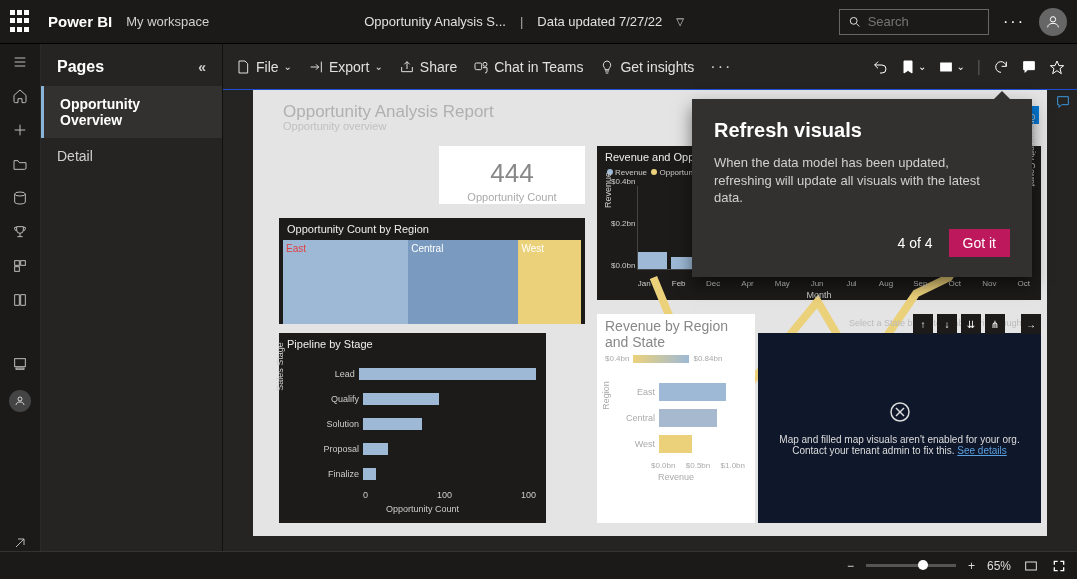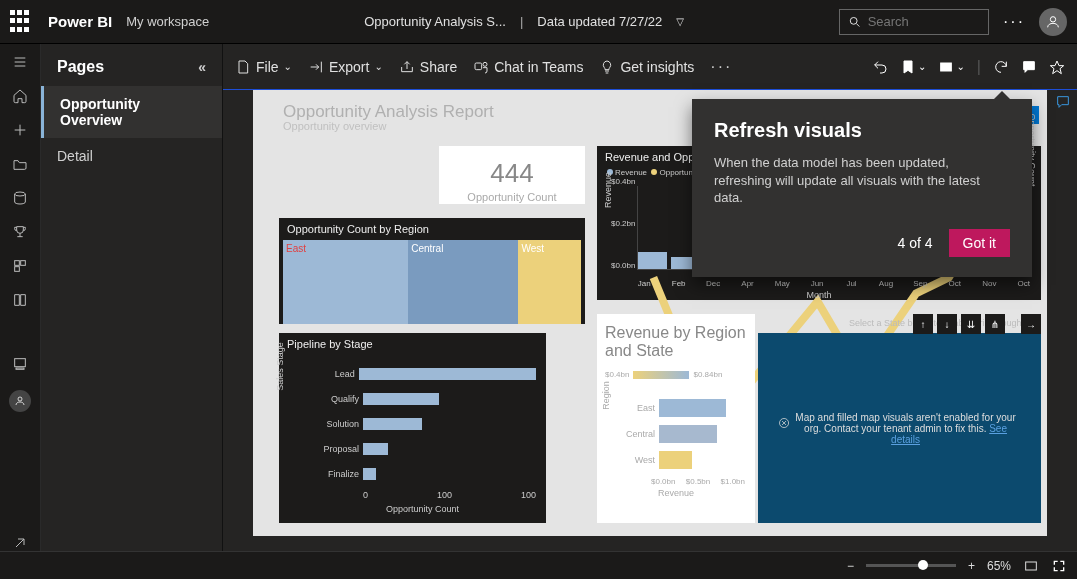--- a/index.html
+++ b/index.html
@@ -56,27 +56,27 @@
   .legend .dot { display: inline-block; width: 6px; height: 6px; border-radius: 50%; margin-right: 2px; }
   .col-body { position: absolute; left: 40px; right: 10px; top: 40px; bottom: 30px; display: flex; align-items: flex-end; gap: 4px; border-left: 1px solid #444; border-bottom: 1px solid #444; }
   .col-bar { flex: 1; background: #9db9d6; position: relative; }
   .col-x { position: absolute; left: 40px; right: 10px; bottom: 12px; display:flex; gap:20px; }
   .col-x span { flex:1; text-align:center; font-size:8px; color:#ccc; }
   .y-tick { position:absolute; font-size:8px; color:#ccc; }
   .line-over { position:absolute; left:40px; right:10px; top:40px; bottom:30px; }
   .line-path { stroke:#ecd17b; stroke-width:2; fill:none; }
   
   .region-card { position: absolute; background: #fff; }
-  .region-card .title { font-size: 16px; color: #888; padding: 10px 8px; }
+  .region-card .title { font-size: 14px; color: #888; padding: 4px 8px; }
   .gradient-legend { display:flex; align-items:center; gap:4px; padding: 0 8px; font-size:8px; color:#aaa; }
   .grad { height: 8px; width: 56px; background: linear-gradient(to right, #ecd17b, #9db9d6); }
   .hbar { display:flex; align-items:center; margin: 8px 8px; }
   .hbar-label { width:50px; font-size:9px; color:#aaa; text-align:right; margin-right:4px; }
   .hbar-fill { height:18px; }
-  .map-err { position:absolute; background:#0c4a6e; color:#ddd; display:flex; flex-direction:row; align-items:center; justify-content:center; font-size:10px; text-align:center; padding:0 20px; }
+  .map-err { position:absolute; background:#0f172a; color:#ddd; display:flex; flex-direction:column; align-items:center; justify-content:center; font-size:10px; text-align:center; padding:0 20px; }
   .map-err a { color:#5aa0e0; }
   .drill-icons { position:absolute; display:flex; gap:4px; }
   .drill-btn { width:20px; height:20px; background:#1c1b1a; color:#fff; display:flex; align-items:center; justify-content:center; font-size:10px; }
   .hint { font-size:9px; color:#bbb; }
   
   .callout { position: absolute; background: #323130; padding: 20px 22px; color: #fff; box-shadow: 0 8px 16px rgba(0,0,0,.5); width: 340px; z-index: 10; }
   .callout-beak { position:absolute; top:-8px; right:22px; width:0; height:0; border-left:8px solid transparent; border-right:8px solid transparent; border-bottom:8px solid #323130; }
   .callout-title { font-size: 20px; font-weight: 600; margin-bottom: 12px; }
   .callout-body { font-size: 13px; color: #d0d0d0; line-height: 1.35; }
   .callout-footer { display: flex; justify-content: flex-end; align-items: center; gap: 16px; margin-top: 22px; font-size: 14px; }

